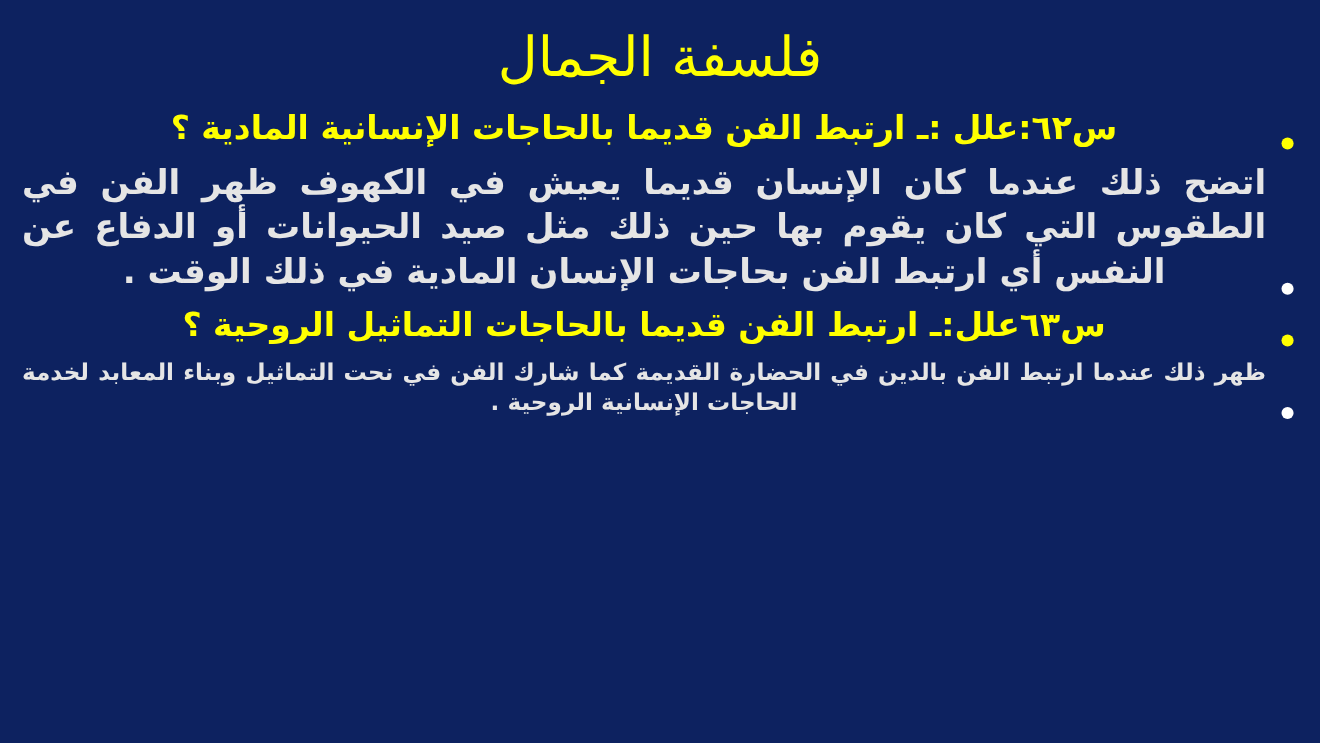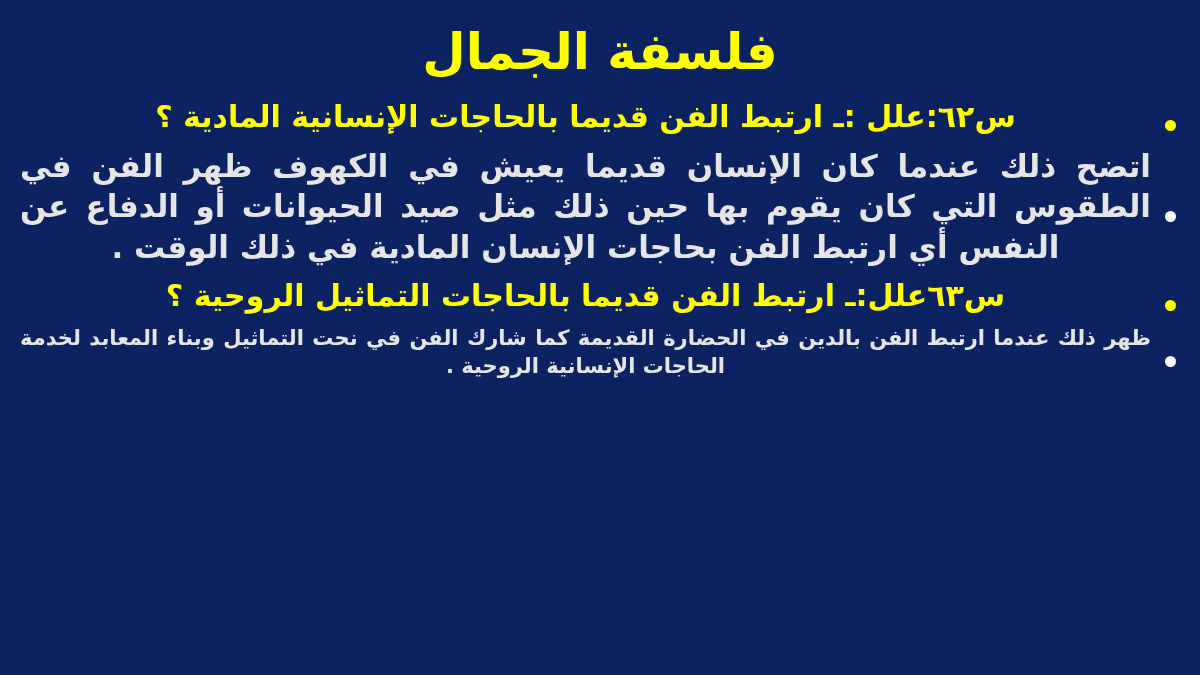--- a/index.html
+++ b/index.html
@@ -19,41 +19,41 @@
     background: #0d2260;
     box-sizing: border-box;
     display: flex;
     flex-direction: column;
   }
   .slide-title {
     width: 100%;
     text-align: center;
     color: #ffff00;
     font-size: 50px;
-    font-weight: bold;
+    font-weight: normal;
     line-height: 1.05;
     margin: 0;
     padding: 26px 40px 0 40px;
     box-sizing: border-box;
     letter-spacing: 0;
     direction: rtl;
     unicode-bidi: isolate;
   }
   .body-list {
     list-style: none;
     margin: 0;
     padding: 18px 22px 0 20px;
     box-sizing: border-box;
     direction: rtl;
     flex: 1;
   }
   .bullet-row {
     display: flex;
     flex-direction: row;
-    align-items: center;
+    align-items: flex-end;
     direction: rtl;
     margin-bottom: 6px;
   }
   .bullet-marker {
     flex: 0 0 auto;
     width: 11px;
     height: 11px;
     border-radius: 50%;
     margin-top: 19px;
     margin-left: 14px;

